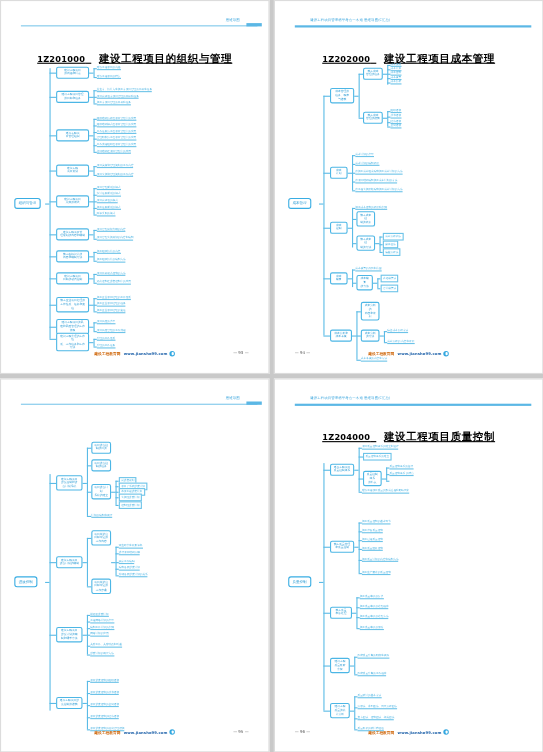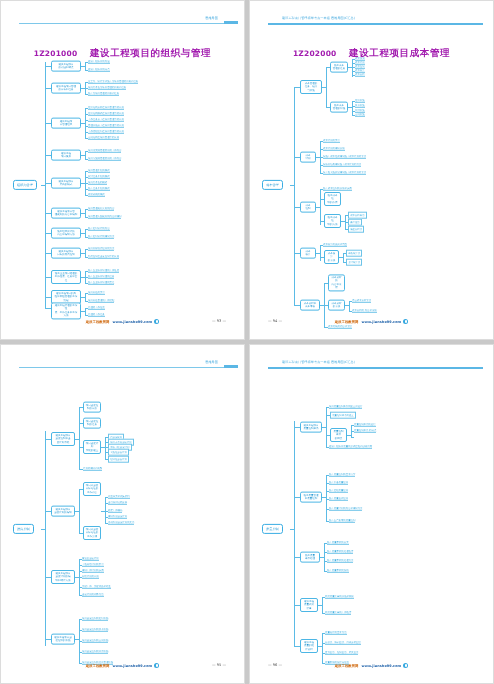--- a/index.html
+++ b/index.html
@@ -45,23 +45,24 @@
   }
   .hdr-text.left-pg{ right:24px; }
   .hdr-corner{
     position:absolute; right:6px; top:8px;
     width:14px; height:3px; background:#5bb7e5;
   }
   
   .pg-title{
     position:absolute; left:0; right:0; top:40px;
     text-align:center;
-    color:#a21caf;
+    color:#000000;
     font-weight:bold;
     white-space:nowrap;
+    text-decoration:underline;
   }
   .pg-title .code{
     font-size:7.5px;
     letter-spacing:0.2px;
     font-family:"DejaVu Sans","Liberation Sans",sans-serif;
   }
   .pg-title .name{
     font-size:9.5px;
     letter-spacing:0.6px;
     margin-left:7px;
@@ -535,20 +536,24 @@
       <div class="pg-num right">— 95 —</div>
     </div>
   </div>
 
   <div class="page">
     <div class="pg-header">
       <div class="hdr-rule thick"></div>
       <div class="hdr-text" style="left:30px;right:auto;">建设工程项目管理精华考点一本通 思维导图(C汇总)</div>
     </div>
 
+    <div class="pg-title">
+      <span class="code">1Z204000</span>
+      <span class="name">建设工程项目质量控制</span>
+    </div>
 
     <div class="map">
       <div class="map-inner">
         <div class="root" style="left:2px; top:50%;">质量控制</div>
         <div class="ln v" style="left:34px; top:20px; height:225px;"></div>
         <div class="ln h" style="left:30px; top:50%; width:4px;"></div>
 
         <div class="ln h" style="left:34px; top:26px; width:6px;"></div>
         <div class="bnode" style="left:40px; top:26px; width:22px;">建设工程项目<br>质量控制体系</div>
         <div class="ln v" style="left:66px; top:6px; height:40px;"></div>

